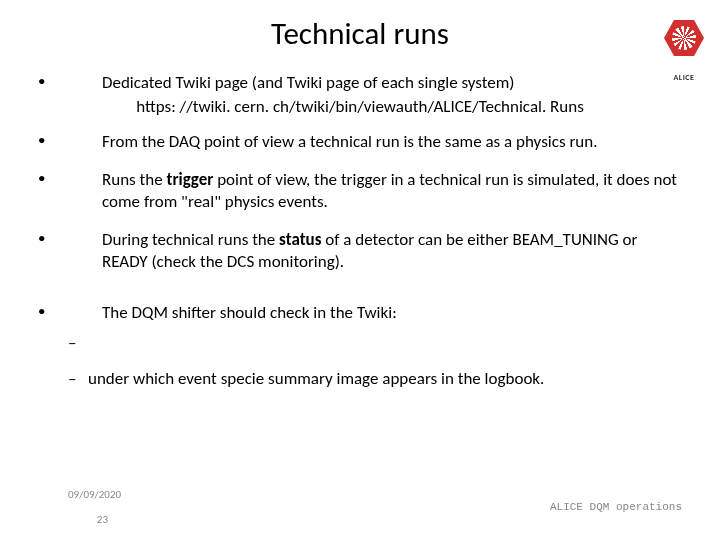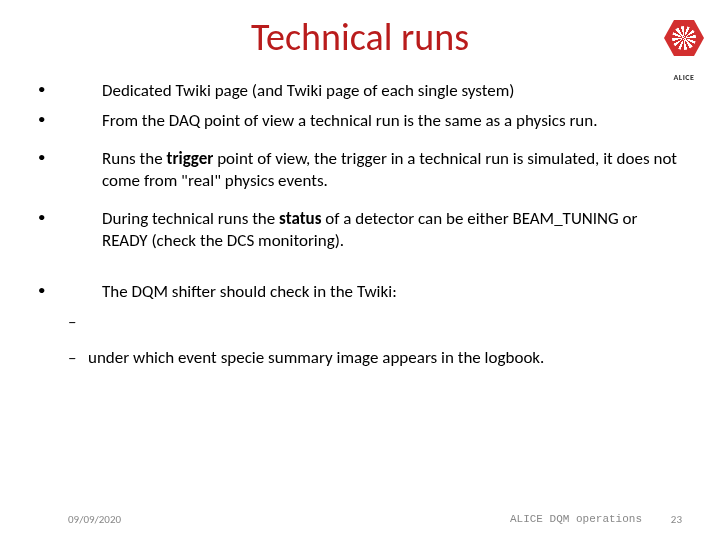--- a/index.html
+++ b/index.html
@@ -10,22 +10,22 @@
     body {
       width: 720px;
       height: 540px;
       background: white;
       font-family: Calibri, Arial, sans-serif;
       position: relative;
       color: #000;
     }
     .title {
       text-align: center;
-      font-size: 38px;
-      color: #b91c1c;
+      font-size: 31px;
+      color: #000000;
       padding-top: 14px;
       font-weight: normal;
     }
     .logo {
       position: absolute;
       top: 18px;
       right: 12px;
       width: 48px;
       height: 55px;
       text-align: center;
@@ -105,20 +105,21 @@
     }
     .footer {
       position: absolute;
       bottom: 14px;
       left: 0;
       right: 0;
       display: flex;
       padding: 0 38px 0 68px;
       font-size: 11px;
       color: #888;
+      flex-direction: column;
     }
     .footer-date {
       width: 190px;
     }
     .footer-title {
       flex: 1;
       text-align: right;
       padding-left: 40px;
       font-family: Liberation Mono, monospace;
     }
@@ -142,20 +143,21 @@
 
 <h1 class="title">Technical runs</h1>
 
 <div class="content">
 
   <div class="bullet-item tight">
     <span class="bullet">•</span>
     <span class="bullet-text">Dedicated Twiki page (and Twiki page of each single system)</span>
   </div>
 
+  <div class="link">https: //twiki. cern. ch/twiki/bin/viewauth/ALICE/Technical. Runs</div>
 
   <div class="bullet-item">
     <span class="bullet">•</span>
     <span class="bullet-text">From the DAQ point of view a technical run is the same as a physics run.</span>
   </div>
 
   <div class="bullet-item">
     <span class="bullet">•</span>
     <span class="bullet-text"><span>Runs the </span><strong>trigger</strong><span> point of view, the trigger in a technical run is simulated, it does not come from "real" physics events.</span></span>
   </div>

